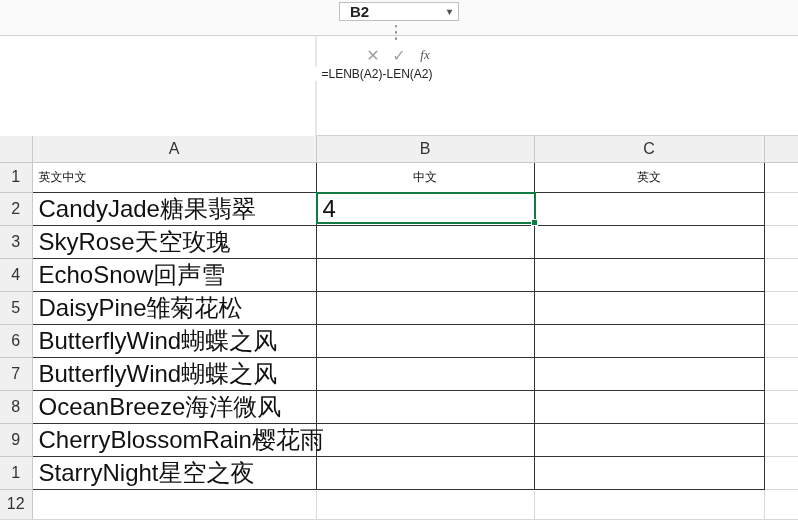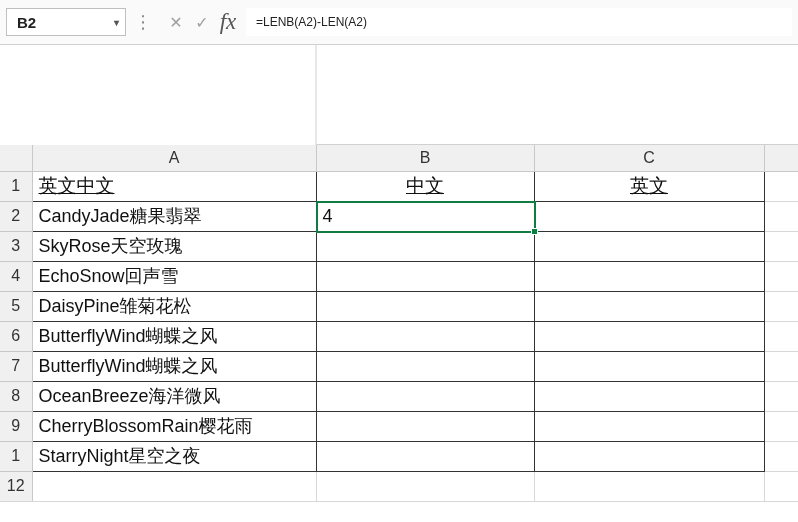--- a/index.html
+++ b/index.html
@@ -7,24 +7,25 @@
       font-family: "Segoe UI", Arial, sans-serif;
       background: #ffffff;
       width: 798px;
       height: 522px;
       overflow: hidden;
     }
     
     .formula-bar {
       display: flex;
       align-items: center;
-      height: 45px;
+      height: 36px;
       border-bottom: 1px solid #d0d0d0;
       background: #fafafa;
       padding: 2px 6px;
+      flex-direction: column;
     }
     .name-box {
       width: 120px;
       height: 28px;
       background: #ffffff;
       border: 1px solid #c0c0c0;
       display: flex;
       align-items: center;
       justify-content: space-between;
       padding: 0 6px 0 10px;
@@ -56,21 +57,21 @@
       height: 24px;
       display: flex;
       align-items: center;
       justify-content: center;
       font-size: 16px;
       color: #a0a0a0;
     }
     .fb-icon.fx {
       font-style: italic;
       font-family: "Times New Roman", serif;
-      font-size: 23px;
+      font-size: 13px;
       color: #555;
     }
     .formula-input {
       flex: 1;
       height: 28px;
       background: #fff;
       border: none;
       padding: 0 10px;
       font-size: 12px;
       color: #222;
@@ -119,37 +120,36 @@
       font-weight: normal;
       font-size: 16px;
       color: #333;
       text-align: center;
     }
     td.cell {
       border-right: 1px solid #333;
       border-bottom: 1px solid #333;
       height: 30px;
       padding: 0 6px;
-      font-size: 18px;
+      font-size: 24px;
       color: #111;
       vertical-align: middle;
       white-space: nowrap;
       overflow: visible;
     }
     td.cell.no-data-border {
       border-right: 1px solid #d8d8d8;
       border-bottom: 1px solid #d8d8d8;
     }
     .col-A { width: 284px; }
     .col-B { width: 218px; text-align: center; }
     .col-C { width: 230px; text-align: center; }
     tr.header-row td {
       text-align: center;
-      font-size: 19px;
-      text-decoration: underline;
+      font-size: 12px;
     }
     td.cell.colA { text-align: left; }
     
     .active-cell {
       position: absolute;
       border: 2px solid #107c41;
       pointer-events: none;
       box-sizing: border-box;
     }
     .fill-handle {

